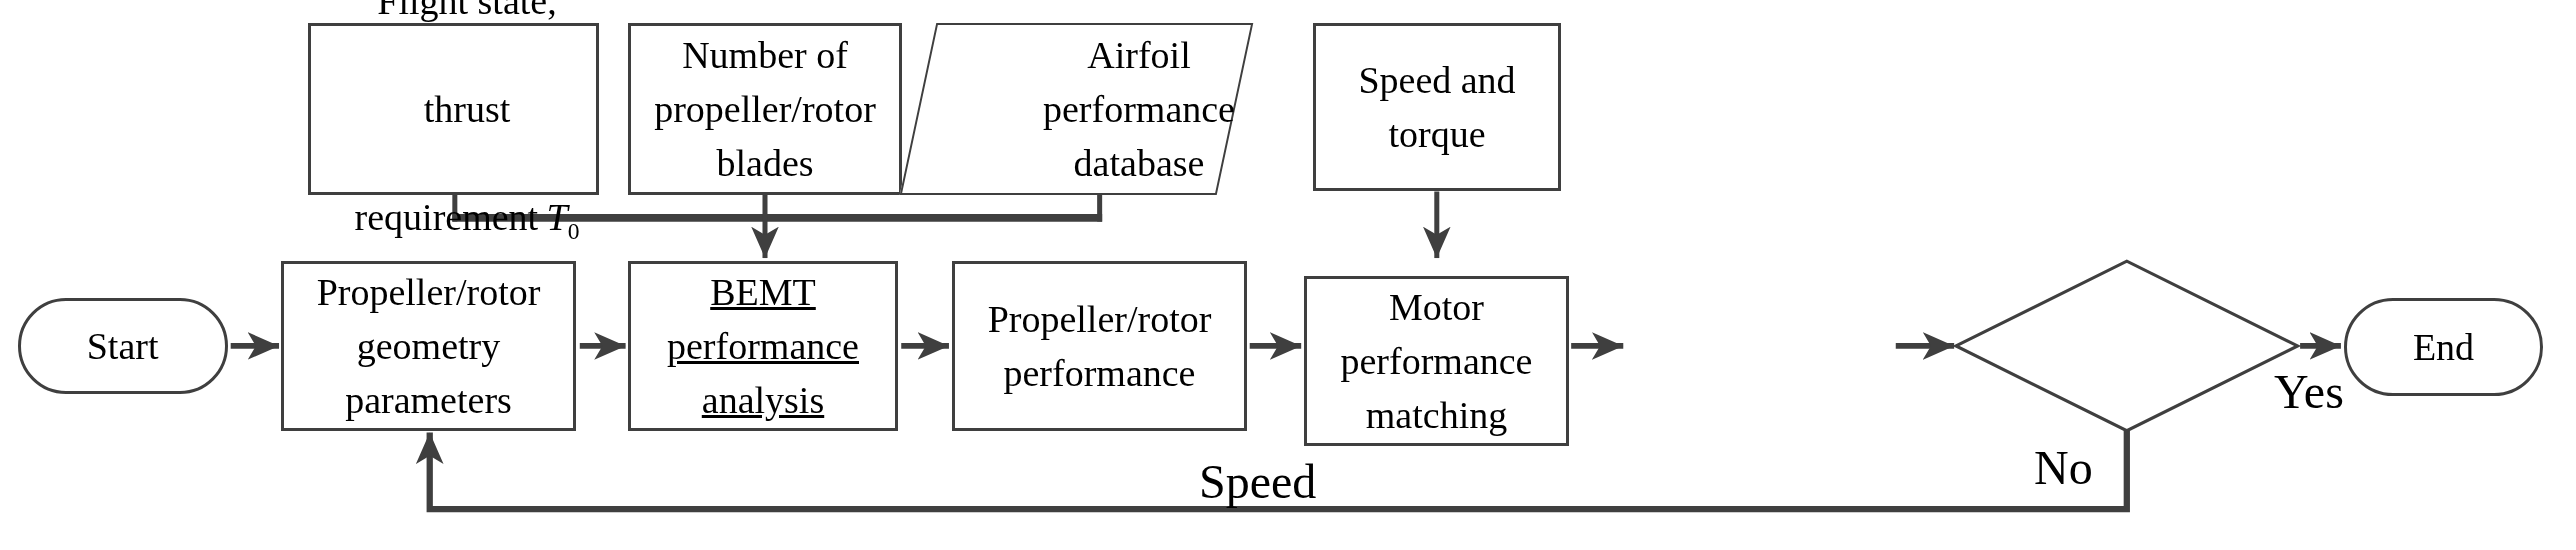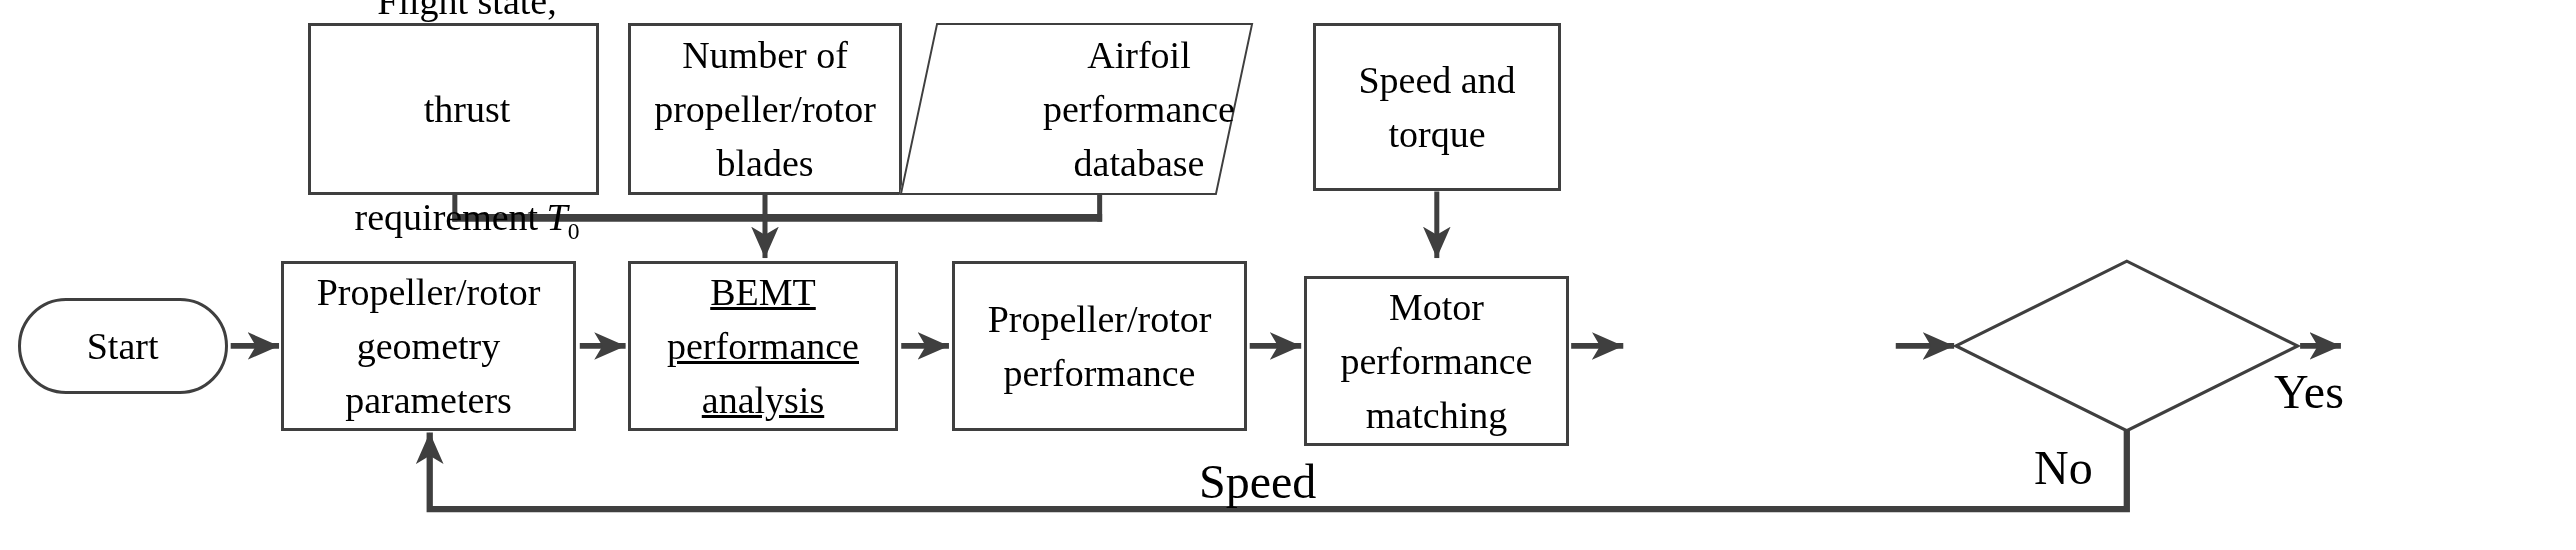--- a/index.html
+++ b/index.html
@@ -127,19 +127,22 @@
   </div>
 
   <div class="node" style="left:1304px;top:261px;width:265px;height:170px;margin-top:15px;">
     <div class="label">Motor
 performance
 matching</div>
   </div>
 
 
 
+  <div class="node terminator" style="left:2344px;top:298px;width:199px;height:98px;">
+    <div class="label">End</div>
+  </div>
 
   <div class="edge-label" style="left:2274px;top:364px;">Yes</div>
   <div class="edge-label" style="left:2014px;top:440px;margin-left:20px;">No</div>
   <div class="edge-label" style="left:1199px;top:454px;">Speed</div>
 
 </div>
 
 
 </body></html>

